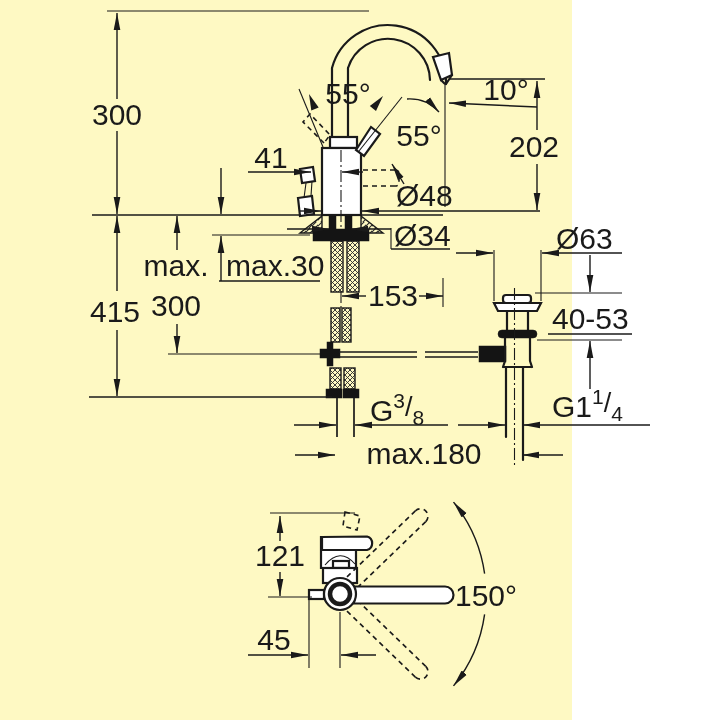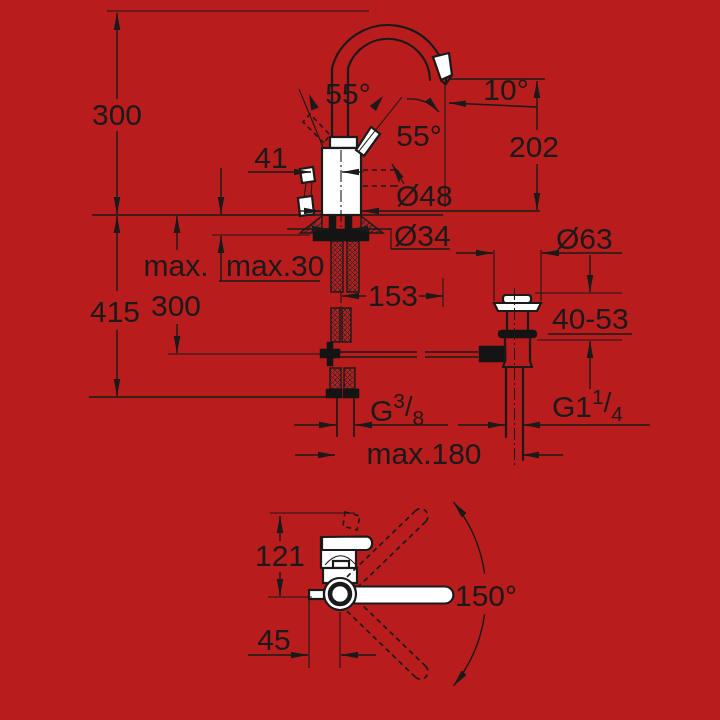--- a/index.html
+++ b/index.html
@@ -1,16 +1,16 @@
 <!DOCTYPE html>
 <html><head>
 <meta charset="utf-8">
 <style>
   html,body{margin:0;padding:0;background:#ffffff;}
-  .page{width:720px;height:720px;background:#b91c1c;position:relative;font-family:"Liberation Sans",sans-serif;}
+  .page{width:572px;height:720px;background:#fef9c3;position:relative;font-family:"Liberation Sans",sans-serif;}
   svg{display:block;}
   svg text{font-family:"Liberation Sans",sans-serif;fill:#1a1a1a;}
   .obj{stroke:#1a1a1a;stroke-width:2.2;fill:none;stroke-linecap:round;}
   .objf{stroke:#1a1a1a;stroke-width:2.2;fill:#ffffff;}
   .med{stroke:#1a1a1a;stroke-width:1.7;fill:none;}
   .thin{stroke:#1a1a1a;stroke-width:1.1;fill:none;}
   .dim{stroke:#1a1a1a;stroke-width:1.4;fill:none;}
   .dash{stroke:#1a1a1a;stroke-width:1.6;fill:none;stroke-dasharray:5 4;}
   .center{stroke:#1a1a1a;stroke-width:1.1;fill:none;stroke-dasharray:12 3 2 3;}
   .dark{fill:#141414;stroke:#141414;stroke-width:0.5;}

